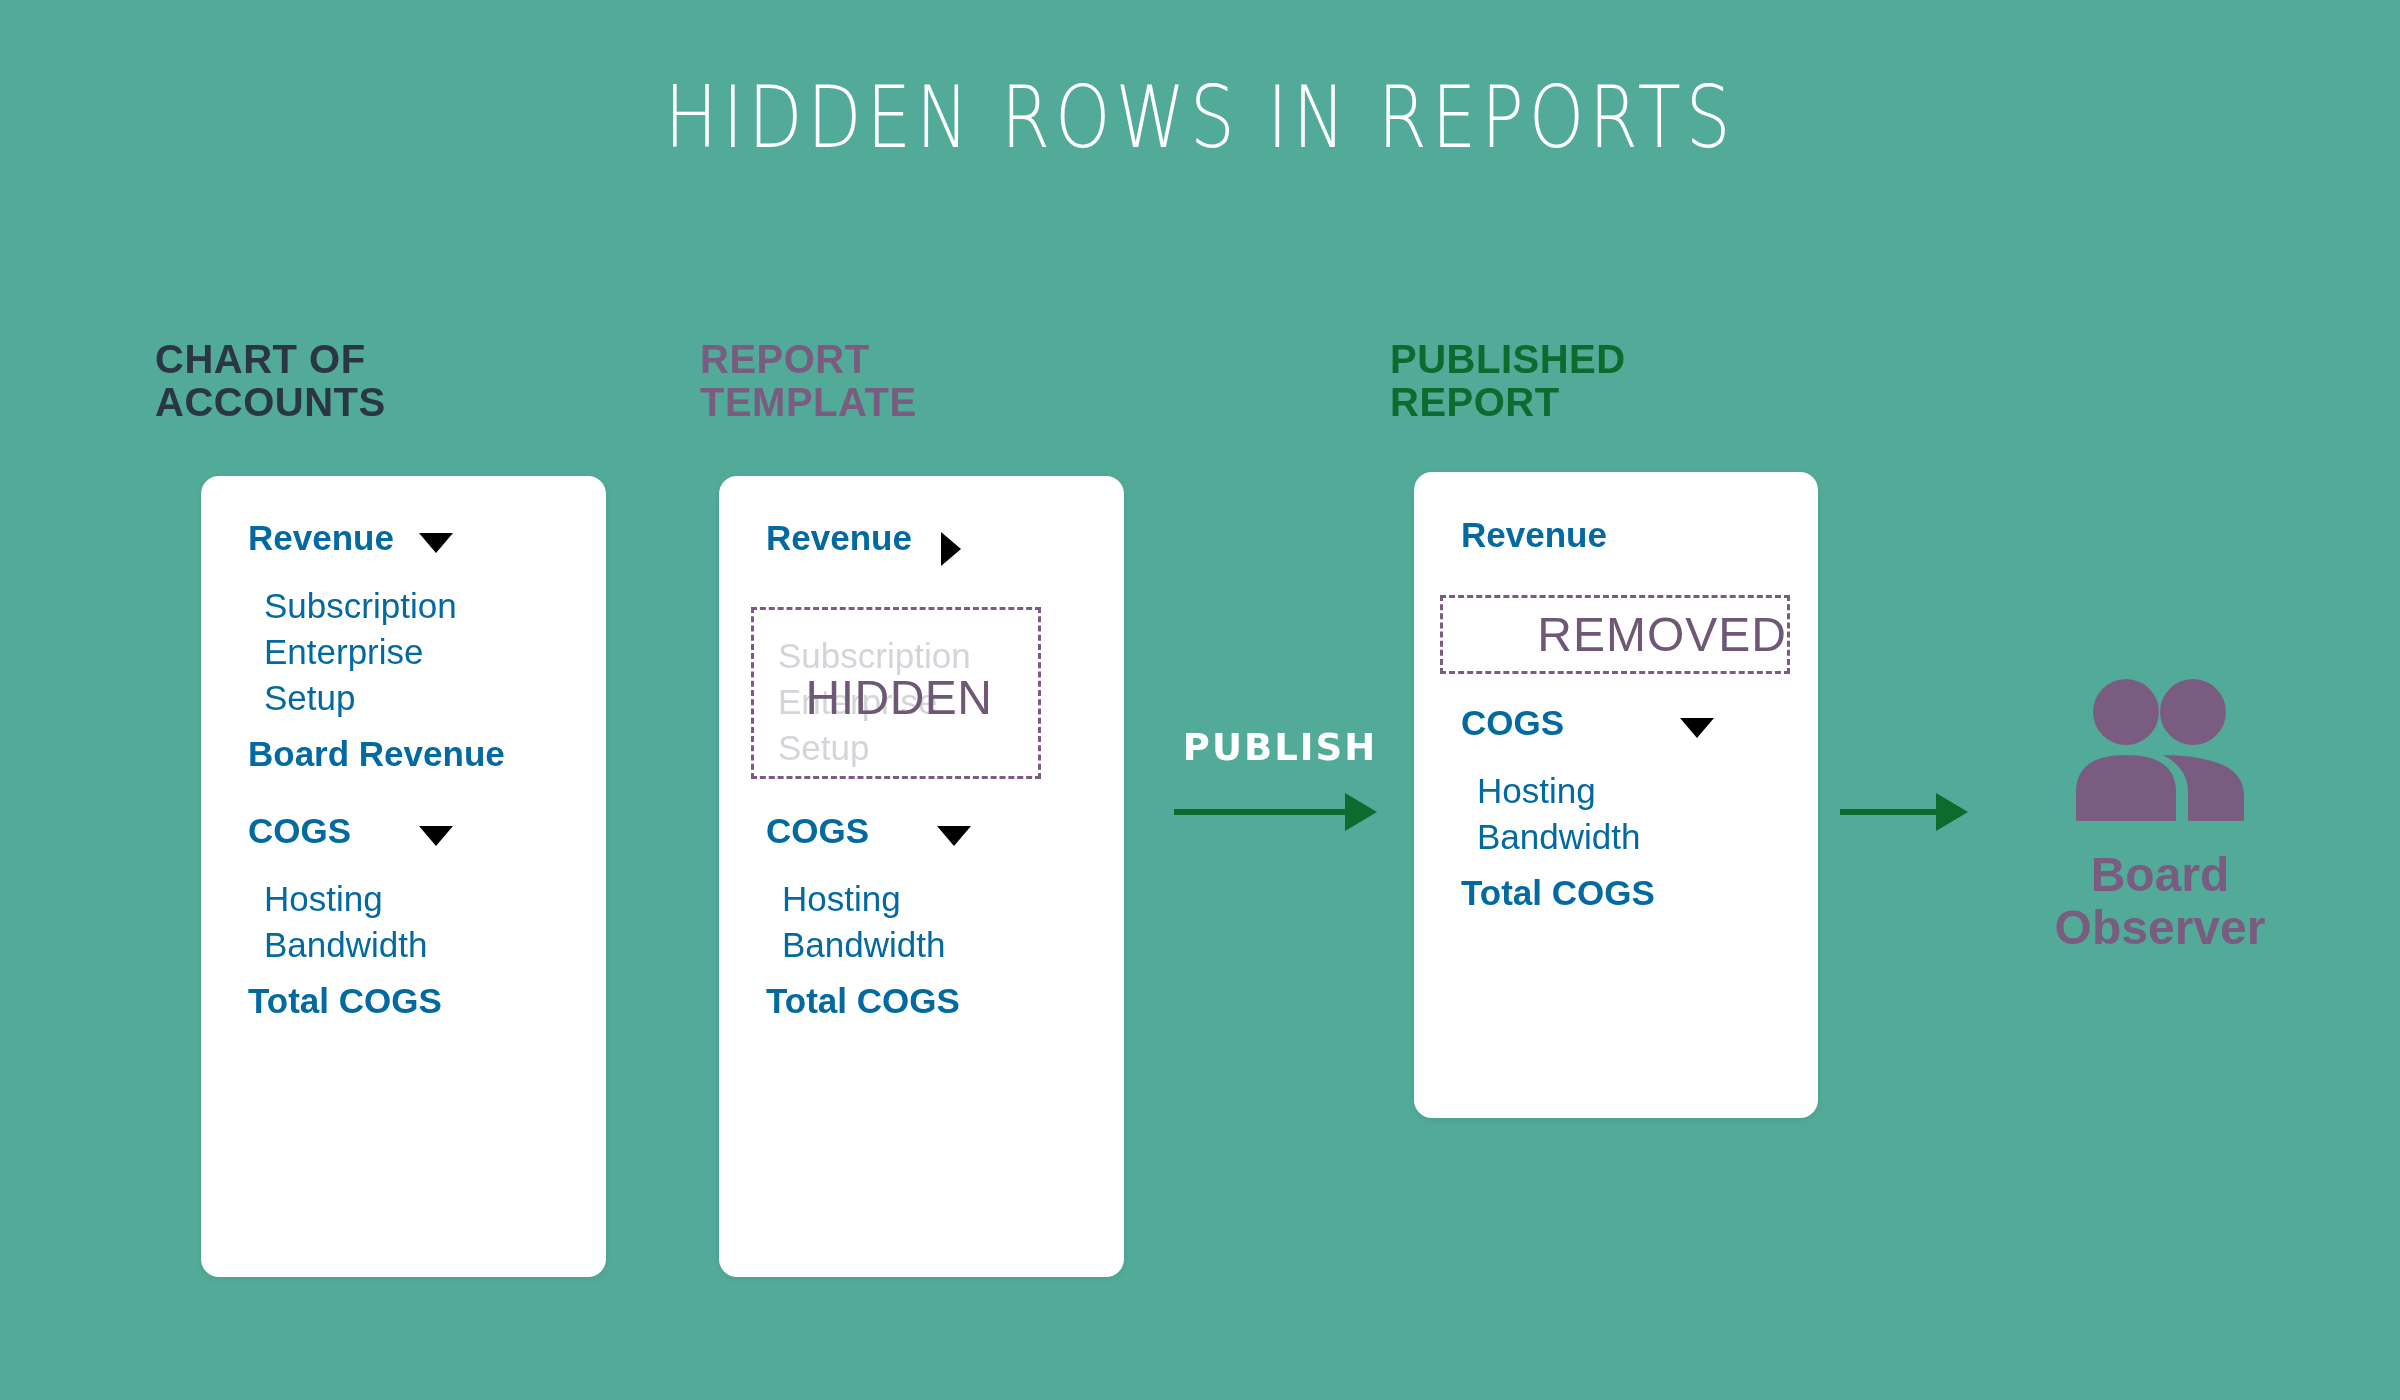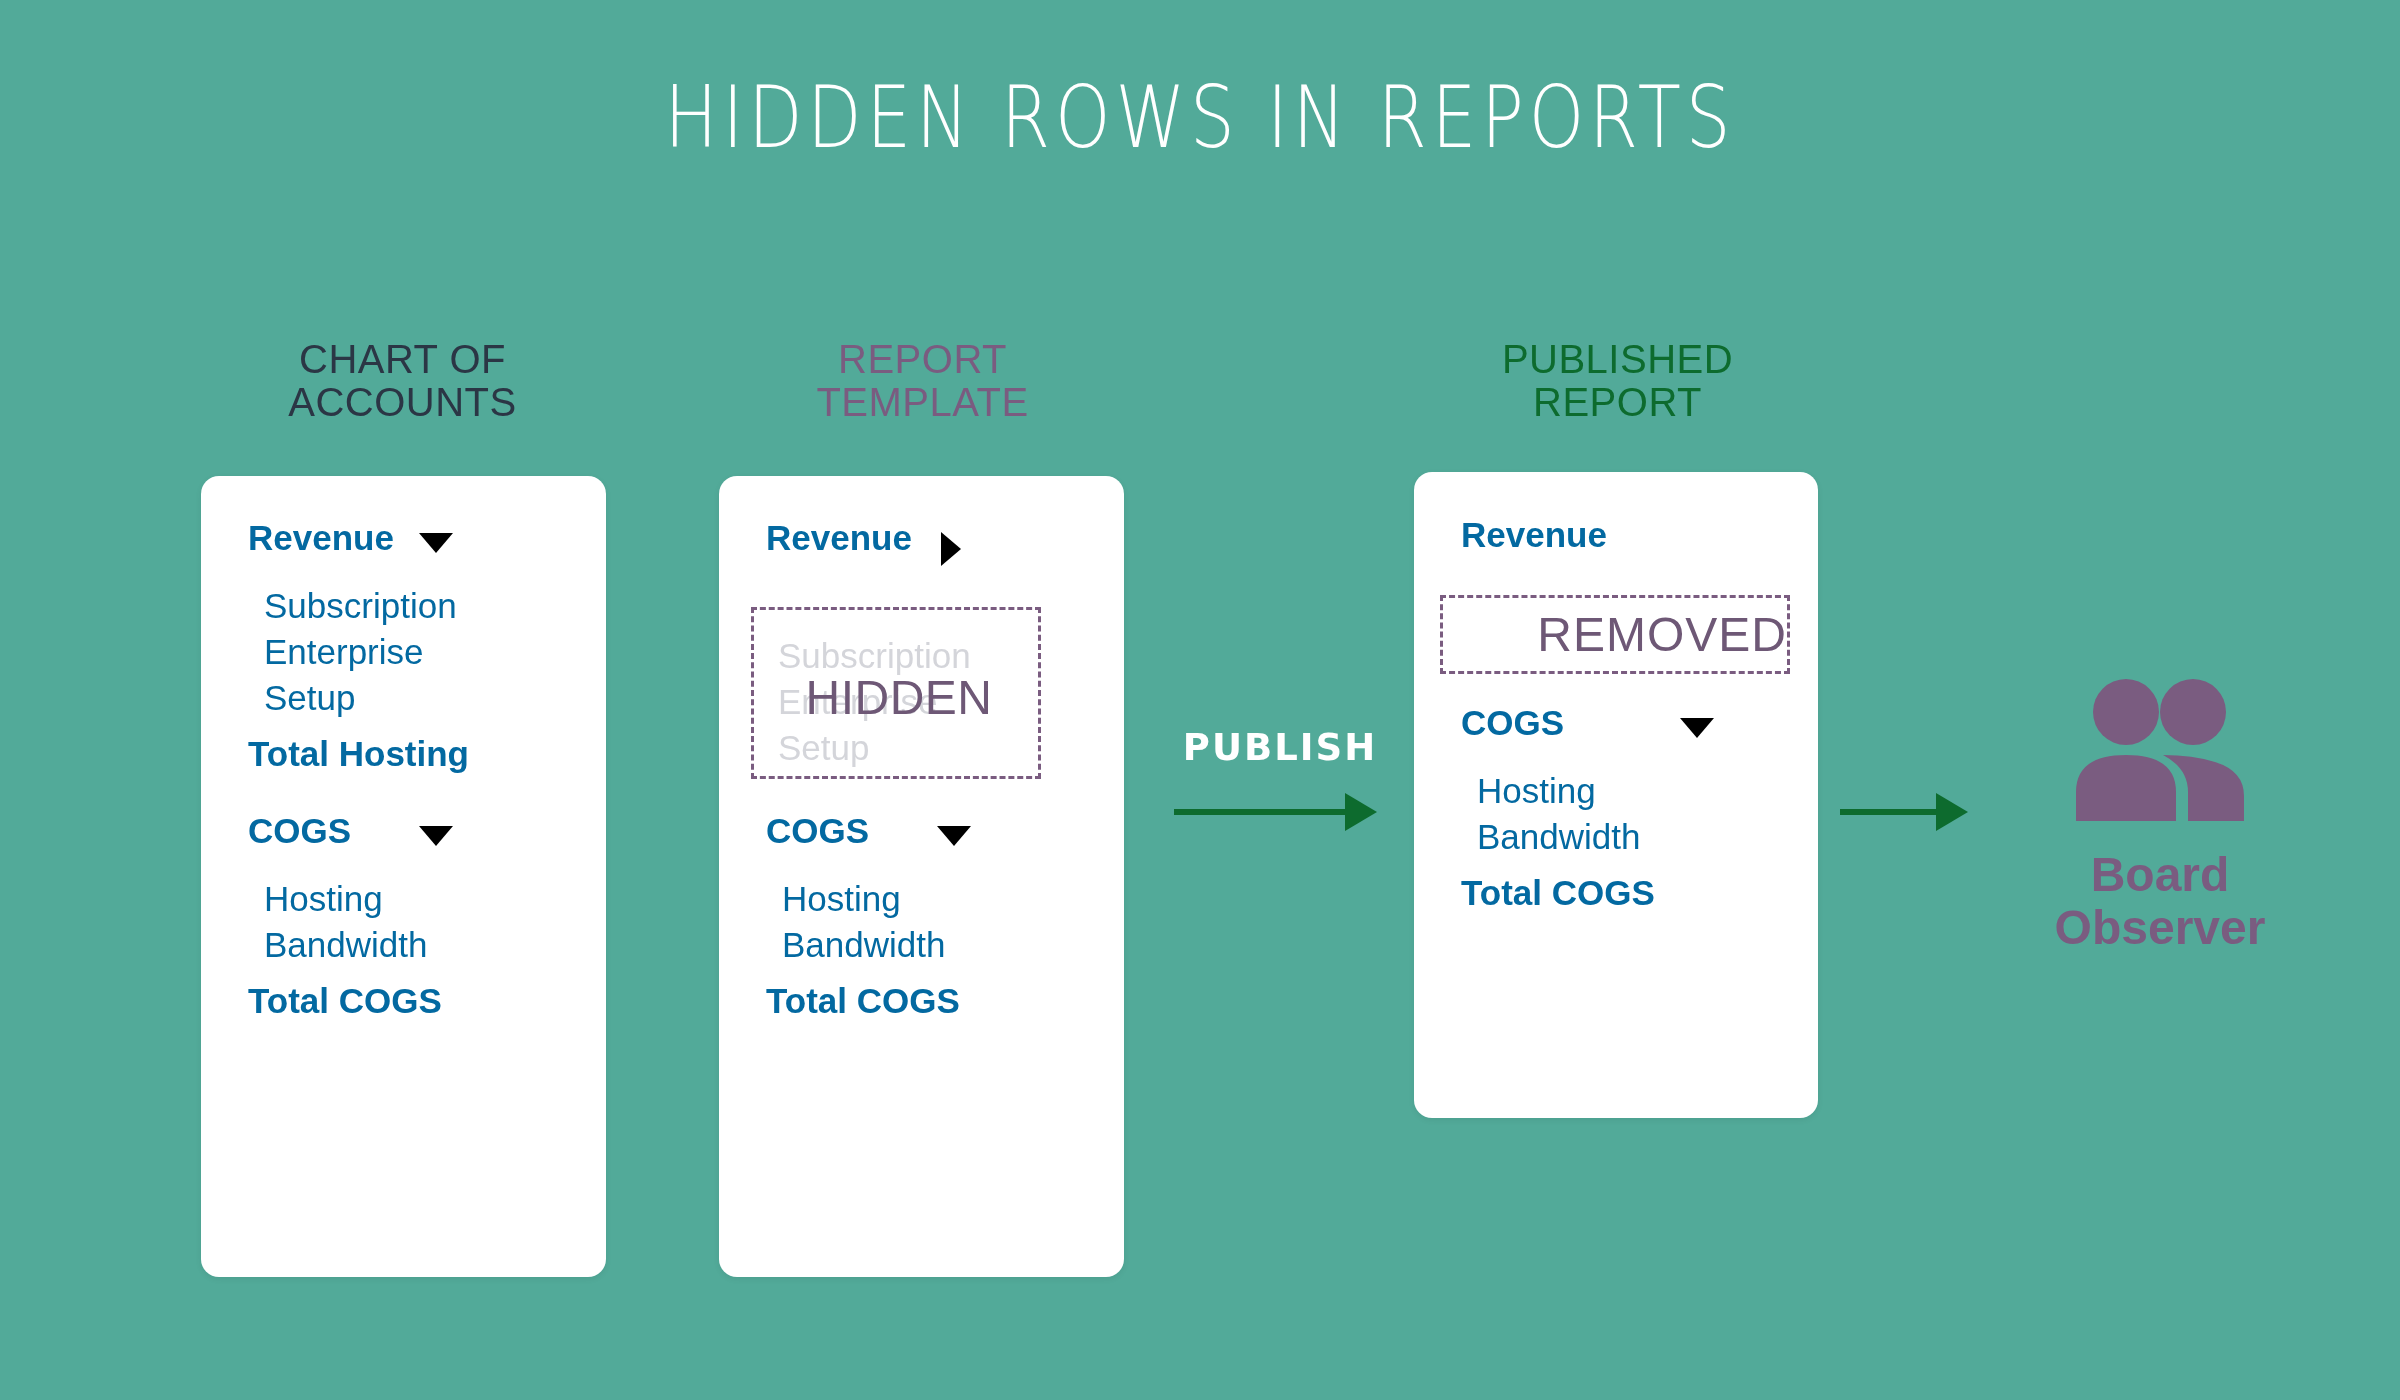--- a/index.html
+++ b/index.html
@@ -29,23 +29,23 @@
     letter-spacing: 6px;
     line-height: 1.05;
     transform: scaleX(0.82);
     transform-origin: center top;
     white-space: nowrap;
   }
 
   
   .col-header {
     position: absolute;
-    text-align: center;
+    text-align: left;
     font-size: 40px;
-    font-weight: 400;
+    font-weight: 700;
     line-height: 1.08;
     letter-spacing: 0.5px;
     white-space: pre-line;
   }
   #header-chart-of-accounts { left: 155px;  width: 495px; top: 338px; color: #2b3645; }
   #header-report-template   { left: 700px;  width: 445px; top: 338px; color: #7a5c80; }
   #header-published-report  { left: 1390px; width: 455px; top: 338px; color: #0d6b2e; }
 
   
   .card {
@@ -232,21 +232,21 @@
     <div class="row row-item" style="top:110px;">
       <span>Subscription</span>
     </div>
     <div class="row row-item" style="top:156px;">
       <span>Enterprise</span>
     </div>
     <div class="row row-item" style="top:202px;">
       <span>Setup</span>
     </div>
     <div class="row row-total" style="top:258px;">
-      <span>Total Hosting</span>
+      <span>Board Revenue</span>
     </div>
 
     <div class="row row-group" style="top:335px;">
       <span>COGS</span>
     </div>
     <span class="tri tri-down" style="left:218px; top:350px;"></span>
 
     <div class="row row-item" style="top:403px;">
       <span>Hosting</span>
     </div>

